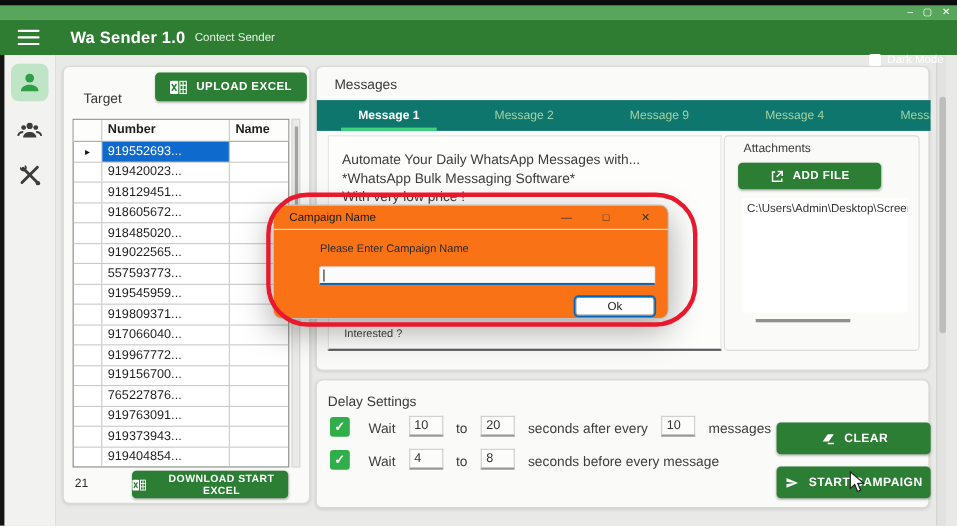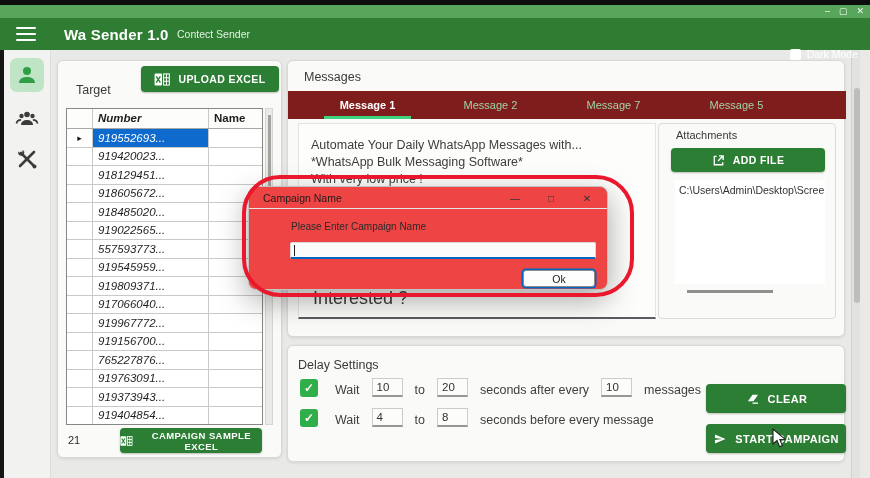--- a/index.html
+++ b/index.html
@@ -41,60 +41,60 @@
   .target-title { position:absolute; left:18px; top:22px; }
   #upload-btn { position:absolute; left:83px; top:5px; width:138px; height:26px; font-size:10.5px; }
   .tablewrap { position:absolute; left:8px; top:47px; width:197px; height:317px; background:#fff; border:1px solid #878783; }
   .thead { position:absolute; left:0; top:0; right:0; height:20px; display:flex; border-bottom:1px solid #a8a8a4; background:#fdfdfc; }
   .thead .tc { font-weight:bold; color:#1e1e1e; font-size:11.5px; line-height:19px; }
   .tbody { position:absolute; left:0; top:20px; right:0; bottom:0; display:flex; flex-direction:column; }
   .trow { flex:1; display:flex; border-bottom:1px solid #c9c9c5; }
   .trow:last-child { border-bottom:none; }
   .tc { overflow:hidden; white-space:nowrap; font-size:11.5px; color:#1f1f1f; display:flex; align-items:center; }
   .tc-sel  { width:26px; border-right:1px solid #c9c9c5; justify-content:center; }
-  .tc-num  { width:116px; border-right:1px solid #c9c9c5; padding-left:5px;font-style:italic; }
+  .tc-num  { width:116px; border-right:1px solid #c9c9c5; padding-left:5px; }
   .tc-name { flex:1; padding-left:5px; }
   .trow.selected .tc-num { background:#0f6ace; color:#fff; }
   .trow.selected .tc-sel::after { content:"▸"; font-size:9px; color:#111; }
   .tscroll { position:absolute; left:207px; top:47px; width:8px; height:317px; background:#eaeae8; border:1px solid #d6d6d2; }
   .tscroll .thumb { position:absolute; left:1.5px; top:6px; width:3px; height:140px; background:#a3a3a0; }
   .count-label { position:absolute; left:10px; top:373px; font-size:11px; color:#2c2c2c; }
   #download-btn { position:absolute; left:62px; top:367px; width:142px; height:25px; font-size:9.5px; }
   
   .messages-title { position:absolute; left:16px; top:9px; }
-  .tabbar { position:absolute; left:0; top:30px; width:558px; height:28px; background:#7f1d1d; display:flex; padding-left:18px; overflow:hidden; }
+  .tabbar { position:absolute; left:0; top:30px; width:558px; height:28px; background:#0f766e; display:flex; padding-left:4px; overflow:hidden; }
   .tab { width:123px; flex:none; display:flex; align-items:center; justify-content:center; font-size:11px; color:#a0d3a5; position:relative; cursor:pointer; }
   .tab.active { color:#fff; font-weight:bold; }
   .tab.active::after { content:""; position:absolute; left:18px; right:18px; bottom:0; height:3px; background:#3fd37f; }
   .msg-area { position:absolute; left:10px; top:62px; width:358px; height:196px; background:#fdfdfc; border:1px solid #e4e4e0;
               border-bottom:2px solid #5c5c60; padding:13px 12px; }
   .msg-area p { font-size:12.5px; line-height:17px; color:#3d3d3d; }
-  .msg-footer { position:absolute; left:14px; bottom:8px; font-size:18px; color:#3d3d3d;margin-top:22px; }
+  .msg-footer { position:absolute; left:14px; bottom:8px; font-size:10px; color:#3d3d3d;margin-top:22px; }
   .attach-group { position:absolute; left:370px; top:62px; width:178px; height:196px; border:1px solid #dcdcd6; border-radius:4px; }
   .attach-title { position:absolute; left:14px; top:5px; font-size:11px; color:#3a3a3a; background:#fafaf8; padding:0 3px; }
-  #addfile-btn { position:absolute; left:12px; top:24px; width:154px; height:24px; font-size:10.5px; }
+  #addfile-btn { position:absolute; left:12px; top:24px; width:130px; height:24px; font-size:10.5px; }
   .filelist { position:absolute; left:16px; top:56px; width:150px; height:104px; background:#fff; font-size:10.5px; color:#333;
               padding:4px 0 0 4px; white-space:nowrap; overflow:hidden; }
   .hscroll { position:absolute; left:28px; top:166px; width:86px; height:3px; background:#8f8f8b; }
   
   .winscroll { position:absolute; left:851px; top:50px; width:9px; height:428px; background:#e2e2e0; border-left:1px solid #d2d2ce; z-index:3; }
   .winscroll .thumb { position:absolute; left:1.5px; top:38px; width:6px; height:215px; background:#bdbdb9; border-radius:3px; }
   
   .delay-title { position:absolute; left:10px; top:12px; }
   .drow { position:absolute; left:12px; display:flex; align-items:flex-end; font-size:12.5px; color:#3e3e3e; }
   .drow1 { top:32px; } .drow2 { top:62px; }
   .chk { width:18px; height:18px; background:#2fae49; border-radius:3px; display:flex; align-items:center; justify-content:center; margin-right:13px; cursor:pointer; }
   .chk::after { content:"✓"; color:#fff; font-size:12px; font-weight:bold; }
   .dinput { width:31px; height:19px; background:#fcfcfa; border:1px solid #ccccc8; border-bottom:2px solid #969692;
             font-size:11.5px; color:#333; padding-left:4px; line-height:16px; margin:0 8px; }
   .dtxt { margin:0 4px; }
   #clear-btn { position:absolute; left:418px; top:38px; width:140px; height:29px; font-size:11px; }
   #start-btn { position:absolute; left:418px; top:78px; width:140px; height:29px; font-size:11px; }
   
-  .dialog { position:absolute; left:248px; top:186px; width:360px; height:104px; background:#ef4444; border:1px solid #c2c2c2;
+  .dialog { position:absolute; left:248px; top:186px; width:360px; height:104px; background:#f97316; border:1px solid #c2c2c2;
             border-radius:8px; box-shadow:0 10px 30px rgba(0,0,0,.35); z-index:40; }
   .dlg-titlebar { position:absolute; left:0; top:0; right:0; height:22px; border-bottom:1px solid #e6e6e6; }
   .dlg-title { position:absolute; left:14px; top:5px; font-size:10.5px; color:#1c1c1c; }
   .dlg-controls { position:absolute; right:2px; top:0; height:22px; display:flex; }
   .dlg-controls span { width:36px; display:flex; align-items:center; justify-content:center; font-size:10px; color:#333; cursor:pointer; }
   .dlg-label { position:absolute; left:42px; top:34px; font-size:10px; color:#2a2a2a; }
   .dlg-input { position:absolute; left:41px; top:55px; width:306px; height:17px; background:#fbfbfb; border:1px solid #d8d8d8;
                border-bottom:2px solid #0067c0; border-radius:2px; }
   .dlg-caret { position:absolute; left:3px; top:2px; width:1px; height:11px; background:#222; }
   .dlg-ok { position:absolute; left:274px; top:83px; width:72px; height:17px; background:#fdfdfd; border:1px solid #8a8a8a;
@@ -264,30 +264,31 @@
     </div>
 
   <div class="count-label">21</div>
   <button class="gbtn" id="download-btn">
     <svg width="14" height="12" viewBox="0 0 17 14">
       <rect x="0.5" y="0.5" width="8" height="13" rx="1" fill="#ffffff"></rect>
       <path d="M2.3 3.6 L6.7 10.4 M6.7 3.6 L2.3 10.4" stroke="#2b7e33" stroke-width="1.5"></path>
       <rect x="10.2" y="1" width="6.2" height="12" fill="none" stroke="#ffffff" stroke-width="1.1"></rect>
       <path d="M10.2 5 h6.2 M10.2 9 h6.2 M13.3 1 v12" stroke="#ffffff" stroke-width="1.1"></path>
     </svg>
-    <span>CAMPAIGN SAMPLE EXCEL</span>
+    <span>DOWNLOAD START EXCEL</span>
   </button>
 </div>
 
 <div class="card" id="messages-card">
   <div class="section-title messages-title">Messages</div>
   <div class="tabbar">
     <div class="tab active">Message 1</div>
     <div class="tab">Message 2</div>
-    <div class="tab">Message 7</div>
+    <div class="tab">Message 9</div>
+    <div class="tab">Message 4</div>
     <div class="tab">Message 5</div>
   </div>
   <div class="msg-area">
     <p>Automate Your Daily WhatsApp Messages with...</p>
     <p>*WhatsApp Bulk Messaging Software*</p>
     <p>With very low price !</p>
     <div class="msg-footer">Interested ?</div>
   </div>
   <div class="attach-group">
     <div class="attach-title">Attachments</div>

